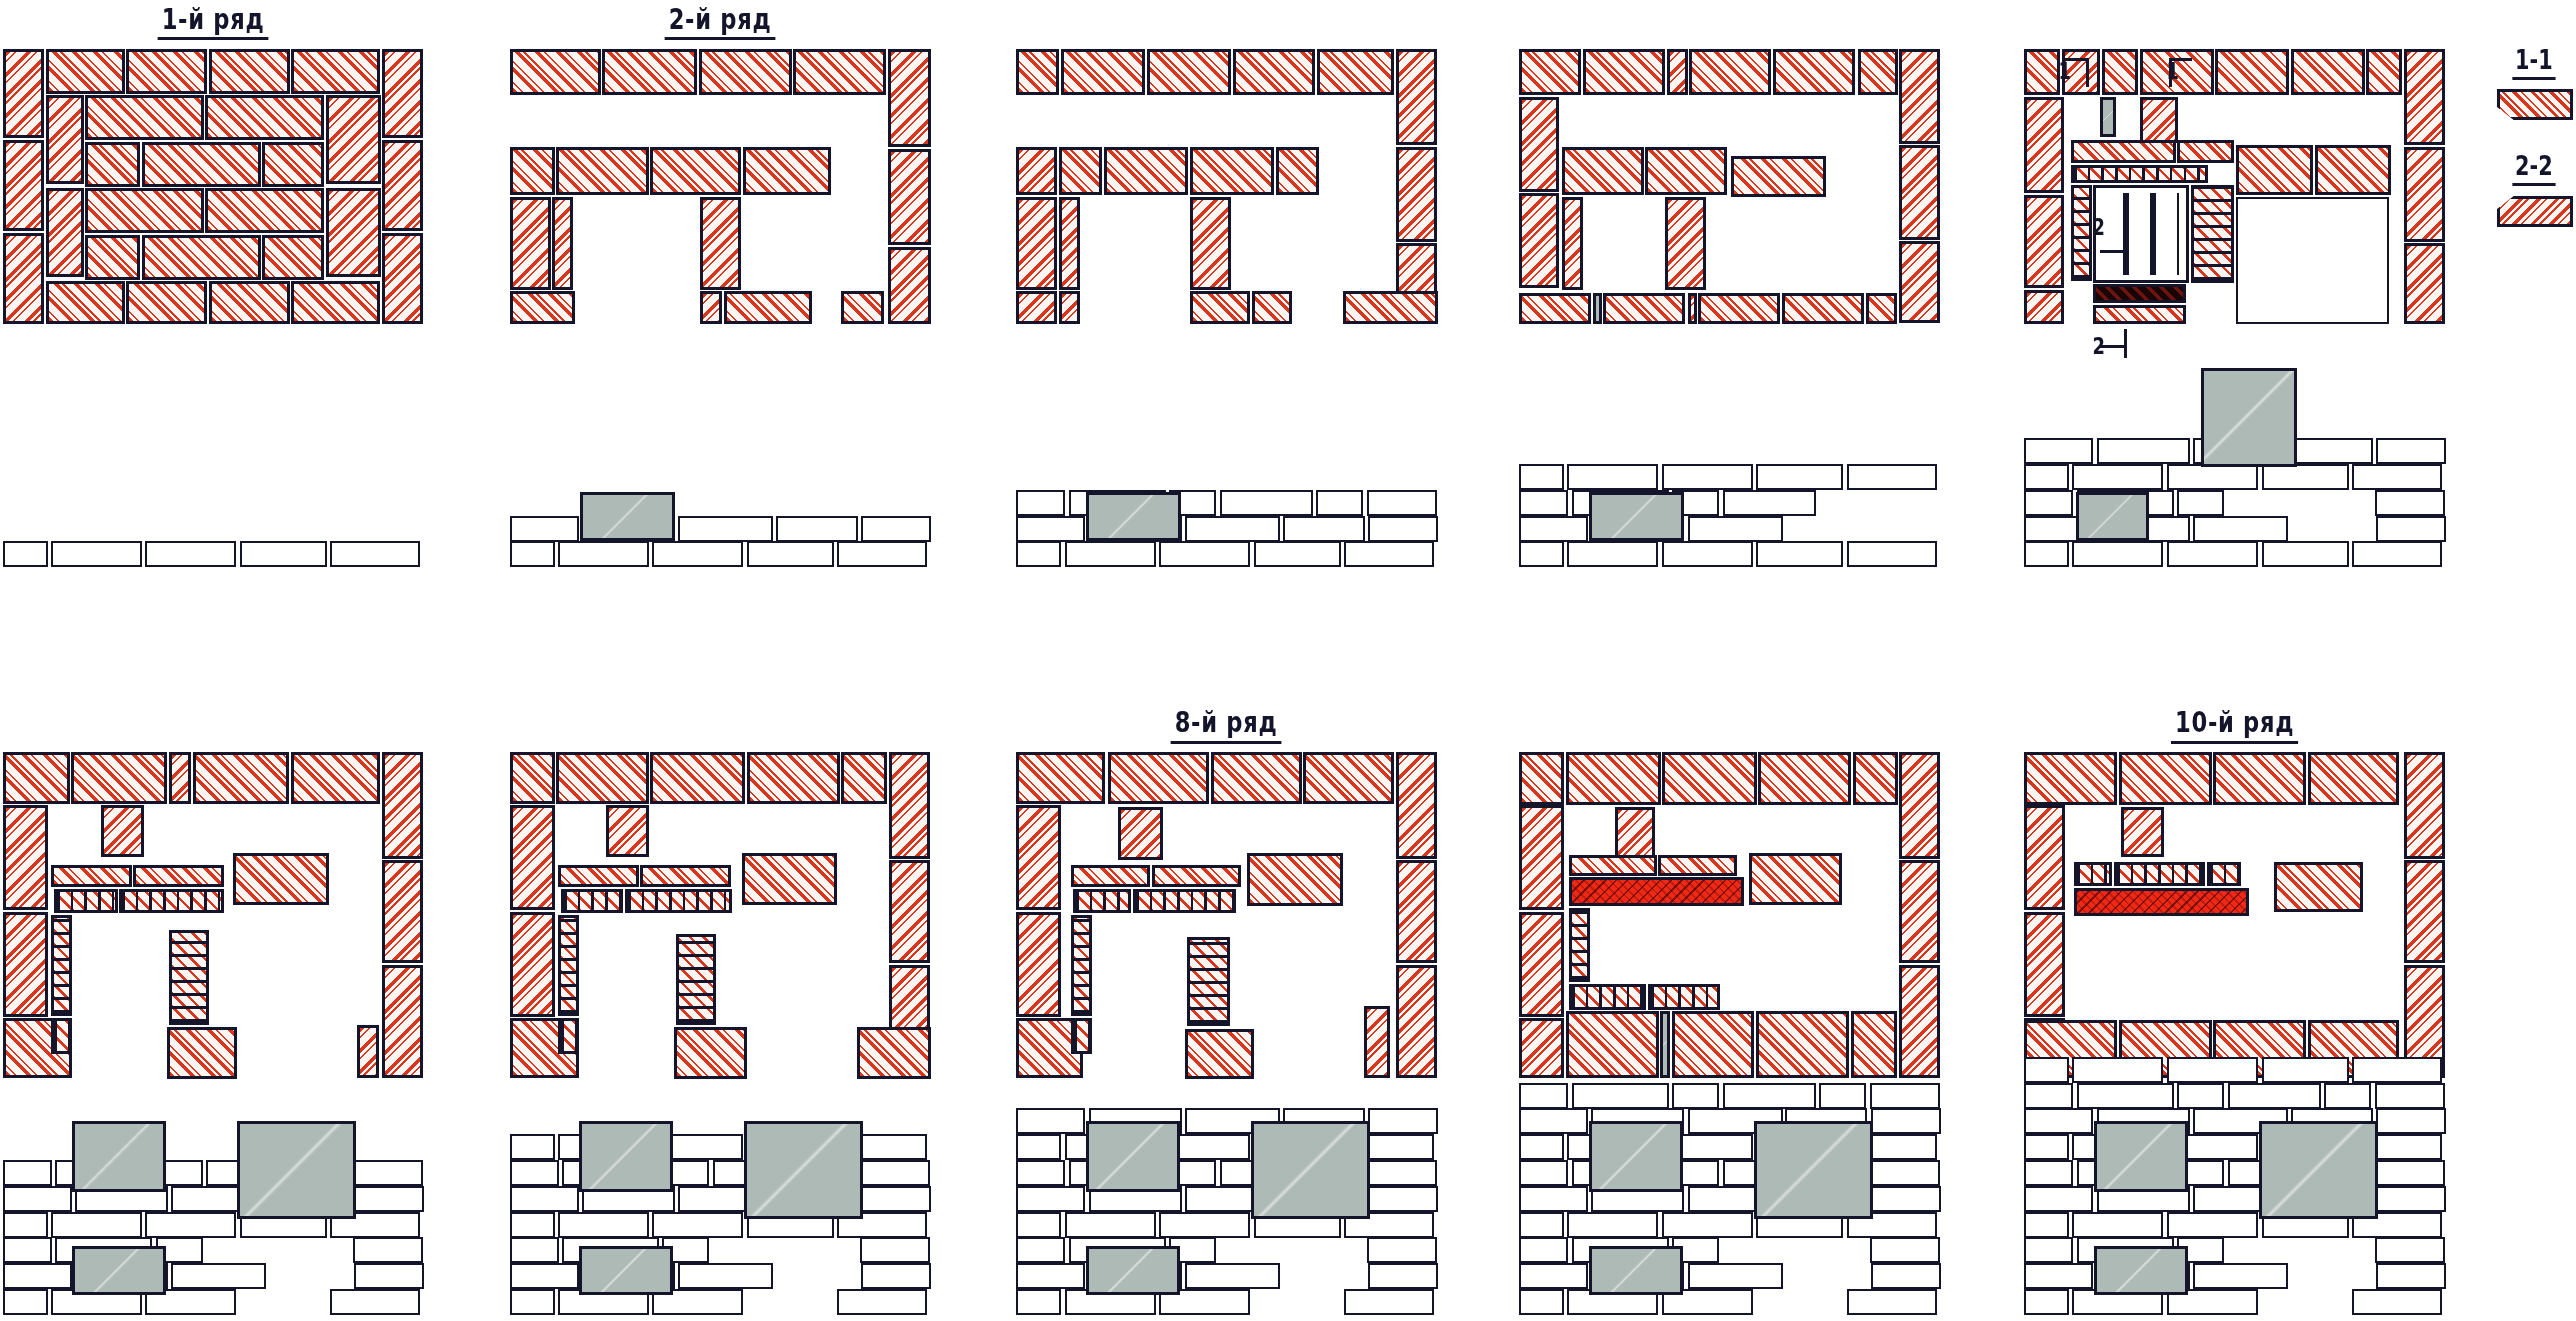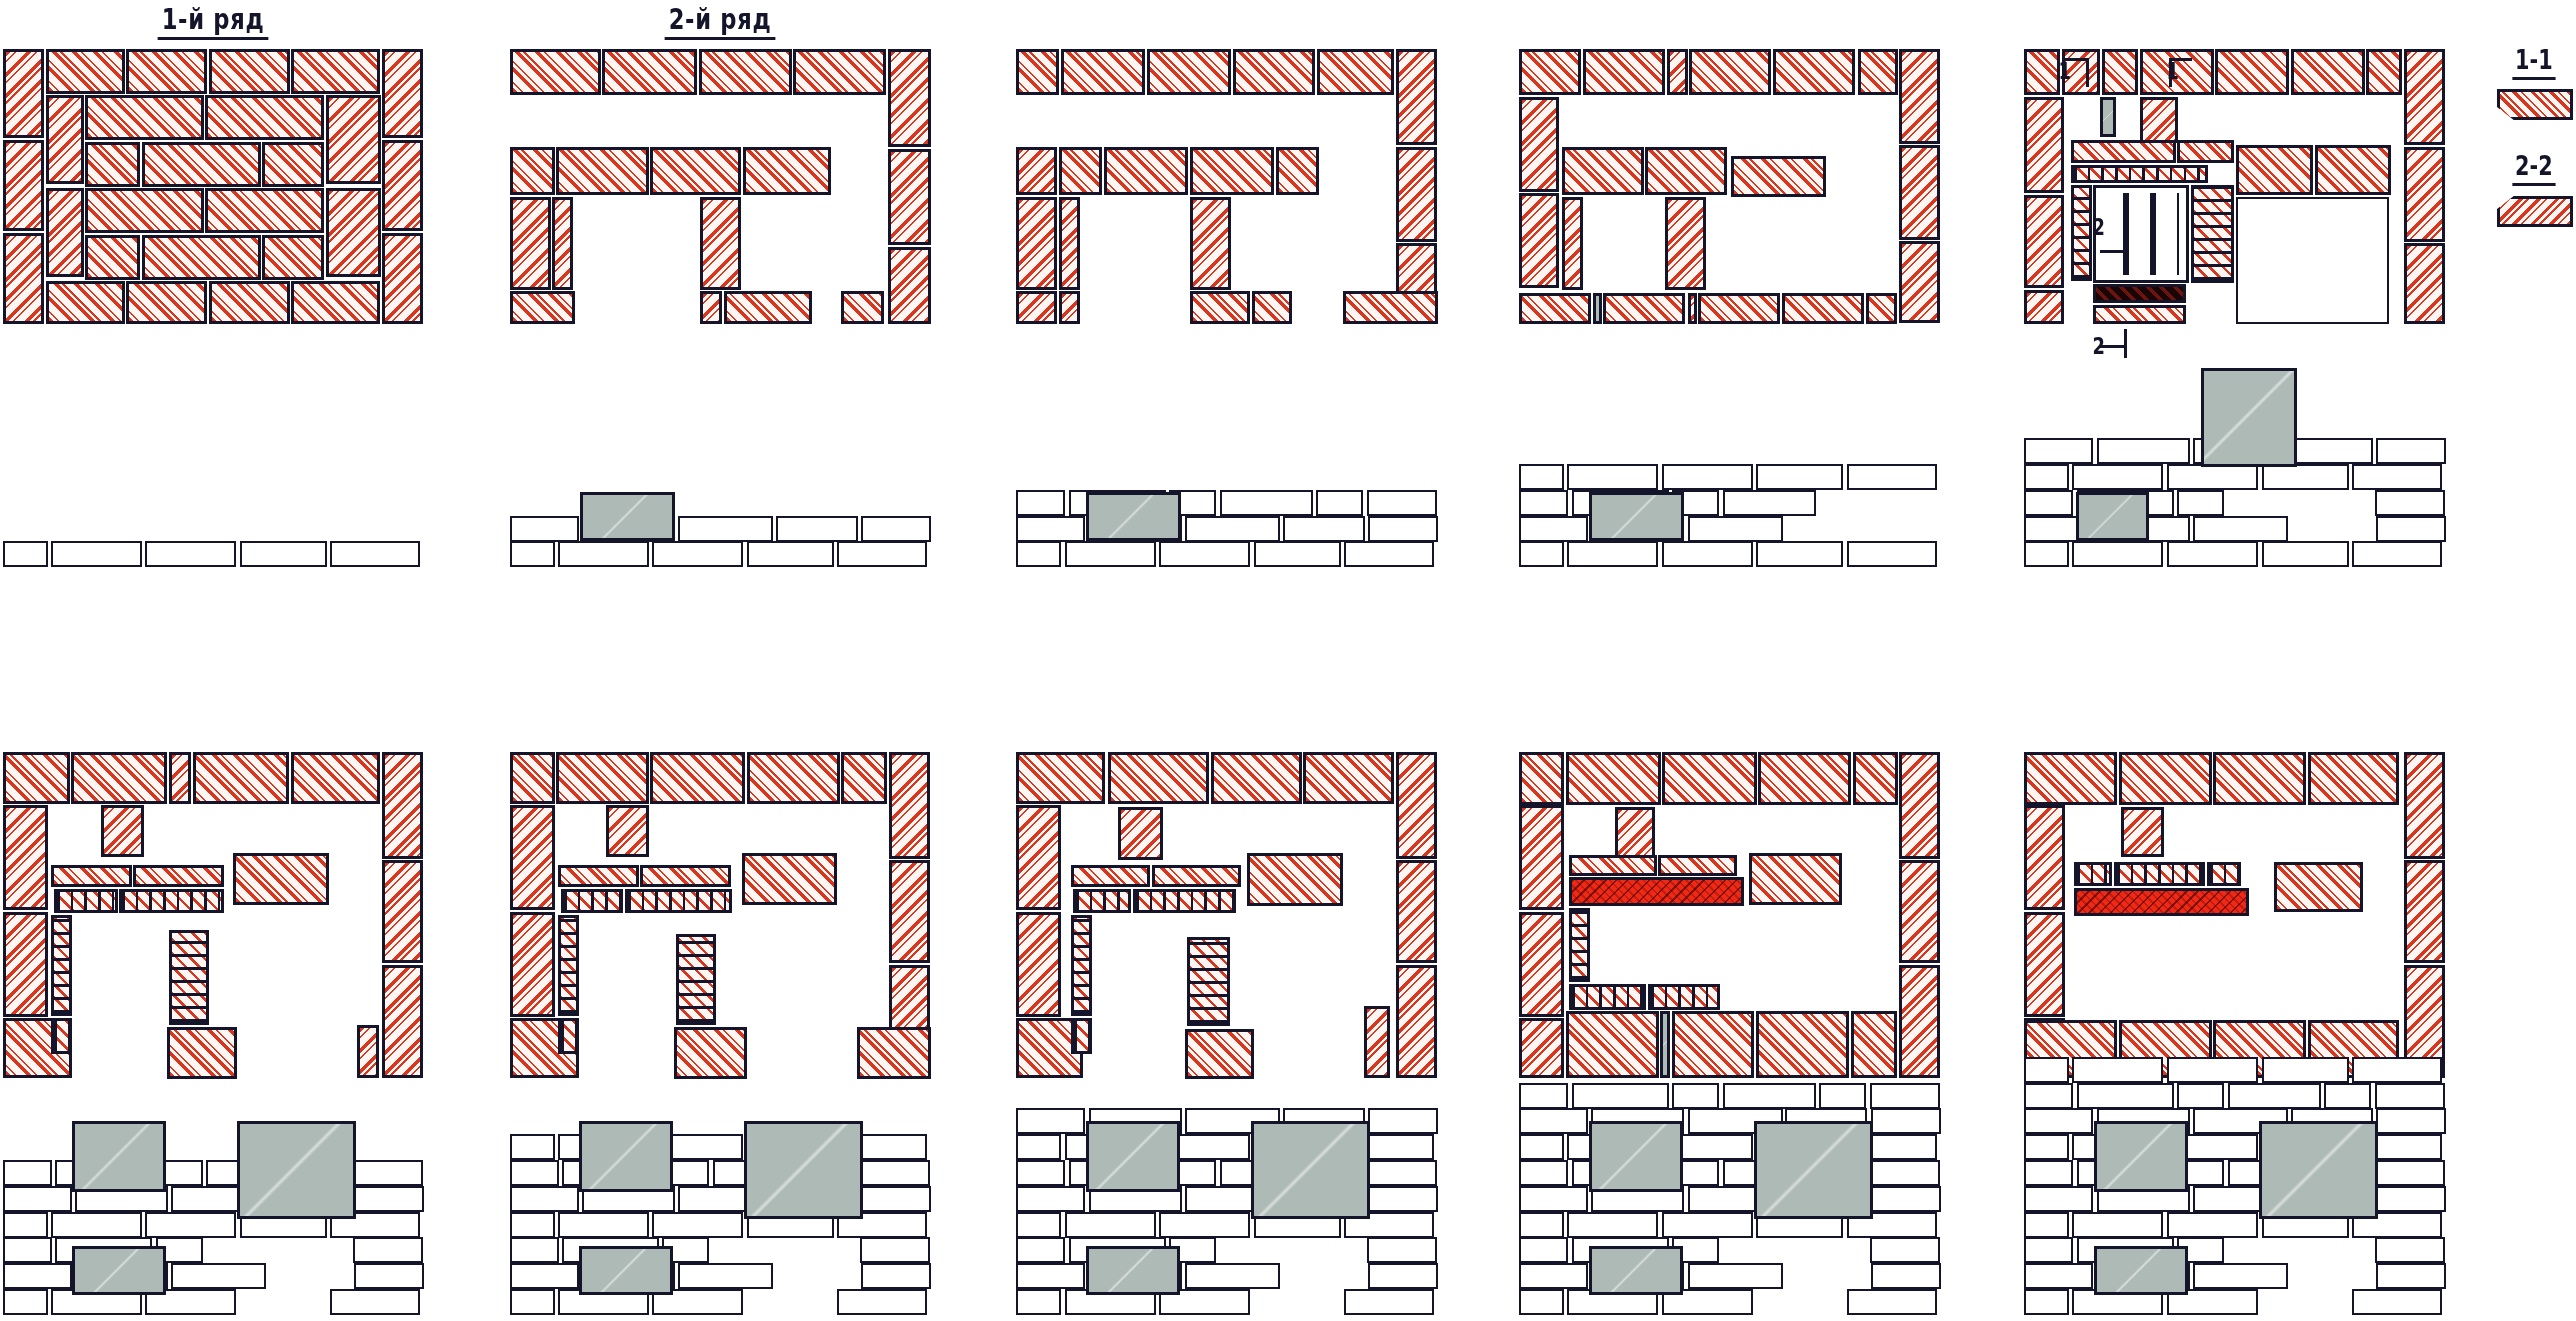--- a/index.html
+++ b/index.html
@@ -351,20 +351,21 @@
     <div class="eb" style="left: 809px; top: 1160px; width: 47px; height: 26px;"></div>
     <div class="eb" style="left: 860px; top: 1160px; width: 70px; height: 26px;"></div>
     <div class="eb" style="left: 510px; top: 1134px; width: 45px; height: 26px;"></div>
     <div class="eb" style="left: 558px; top: 1134px; width: 91px; height: 26px;"></div>
     <div class="eb" style="left: 652px; top: 1134px; width: 91px; height: 26px;"></div>
     <div class="eb" style="left: 747px; top: 1134px; width: 87px; height: 26px;"></div>
     <div class="eb" style="left: 837px; top: 1134px; width: 90px; height: 26px;"></div>
     <div class="door" style="left: 579px; top: 1246px; width: 94px; height: 49px;"></div>
     <div class="door" style="left: 579px; top: 1121px; width: 94px; height: 71px;"></div>
     <div class="door" style="left: 744px; top: 1121px; width: 119px; height: 98px;"></div>
+    <div class="title" style="left: 1016px; top: 705px; width: 421px;"><span>8-й ряд</span></div>
     <div class="b t-a" style="left: 1016px; top: 752px; width: 89px; height: 52px;"></div>
     <div class="b t-a" style="left: 1108px; top: 752px; width: 101px; height: 52px;"></div>
     <div class="b t-a" style="left: 1211px; top: 752px; width: 91px; height: 52px;"></div>
     <div class="b t-a" style="left: 1303px; top: 752px; width: 91px; height: 52px;"></div>
     <div class="b t-b" style="left: 1396px; top: 752px; width: 41px; height: 107px;"></div>
     <div class="b t-b" style="left: 1396px; top: 860px; width: 41px; height: 103px;"></div>
     <div class="b t-b" style="left: 1396px; top: 965px; width: 41px; height: 113px;"></div>
     <div class="b t-b" style="left: 1016px; top: 805px; width: 45px; height: 105px;"></div>
     <div class="b t-b" style="left: 1016px; top: 912px; width: 45px; height: 105px;"></div>
     <div class="b t-a" style="left: 1016px; top: 1018px; width: 67px; height: 60px;"></div>
@@ -484,20 +485,21 @@
     <div class="eb" style="left: 1871px; top: 1108px; width: 70px; height: 26px;"></div>
     <div class="eb" style="left: 1519px; top: 1083px; width: 49px; height: 26px;"></div>
     <div class="eb" style="left: 1572px; top: 1083px; width: 97px; height: 26px;"></div>
     <div class="eb" style="left: 1672px; top: 1083px; width: 47px; height: 26px;"></div>
     <div class="eb" style="left: 1723px; top: 1083px; width: 93px; height: 26px;"></div>
     <div class="eb" style="left: 1819px; top: 1083px; width: 47px; height: 26px;"></div>
     <div class="eb" style="left: 1870px; top: 1083px; width: 70px; height: 26px;"></div>
     <div class="door" style="left: 1589px; top: 1246px; width: 94px; height: 49px;"></div>
     <div class="door" style="left: 1589px; top: 1121px; width: 94px; height: 71px;"></div>
     <div class="door" style="left: 1754px; top: 1121px; width: 119px; height: 98px;"></div>
+    <div class="title" style="left: 2024px; top: 705px; width: 421px;"><span>10-й ряд</span></div>
     <div class="b t-a" style="left: 2024px; top: 752px; width: 93px; height: 53px;"></div>
     <div class="b t-a" style="left: 2119px; top: 752px; width: 93px; height: 53px;"></div>
     <div class="b t-a" style="left: 2213px; top: 752px; width: 93px; height: 53px;"></div>
     <div class="b t-a" style="left: 2308px; top: 752px; width: 91px; height: 53px;"></div>
     <div class="b t-b" style="left: 2404px; top: 752px; width: 41px; height: 107px;"></div>
     <div class="b t-b" style="left: 2404px; top: 860px; width: 41px; height: 103px;"></div>
     <div class="b t-b" style="left: 2404px; top: 965px; width: 41px; height: 113px;"></div>
     <div class="b t-b" style="left: 2024px; top: 805px; width: 41px; height: 105px;"></div>
     <div class="b t-b" style="left: 2024px; top: 912px; width: 41px; height: 105px;"></div>
     <div class="b t-b" style="left: 2024px; top: 1018px; width: 41px; height: 22.3px;"></div>

